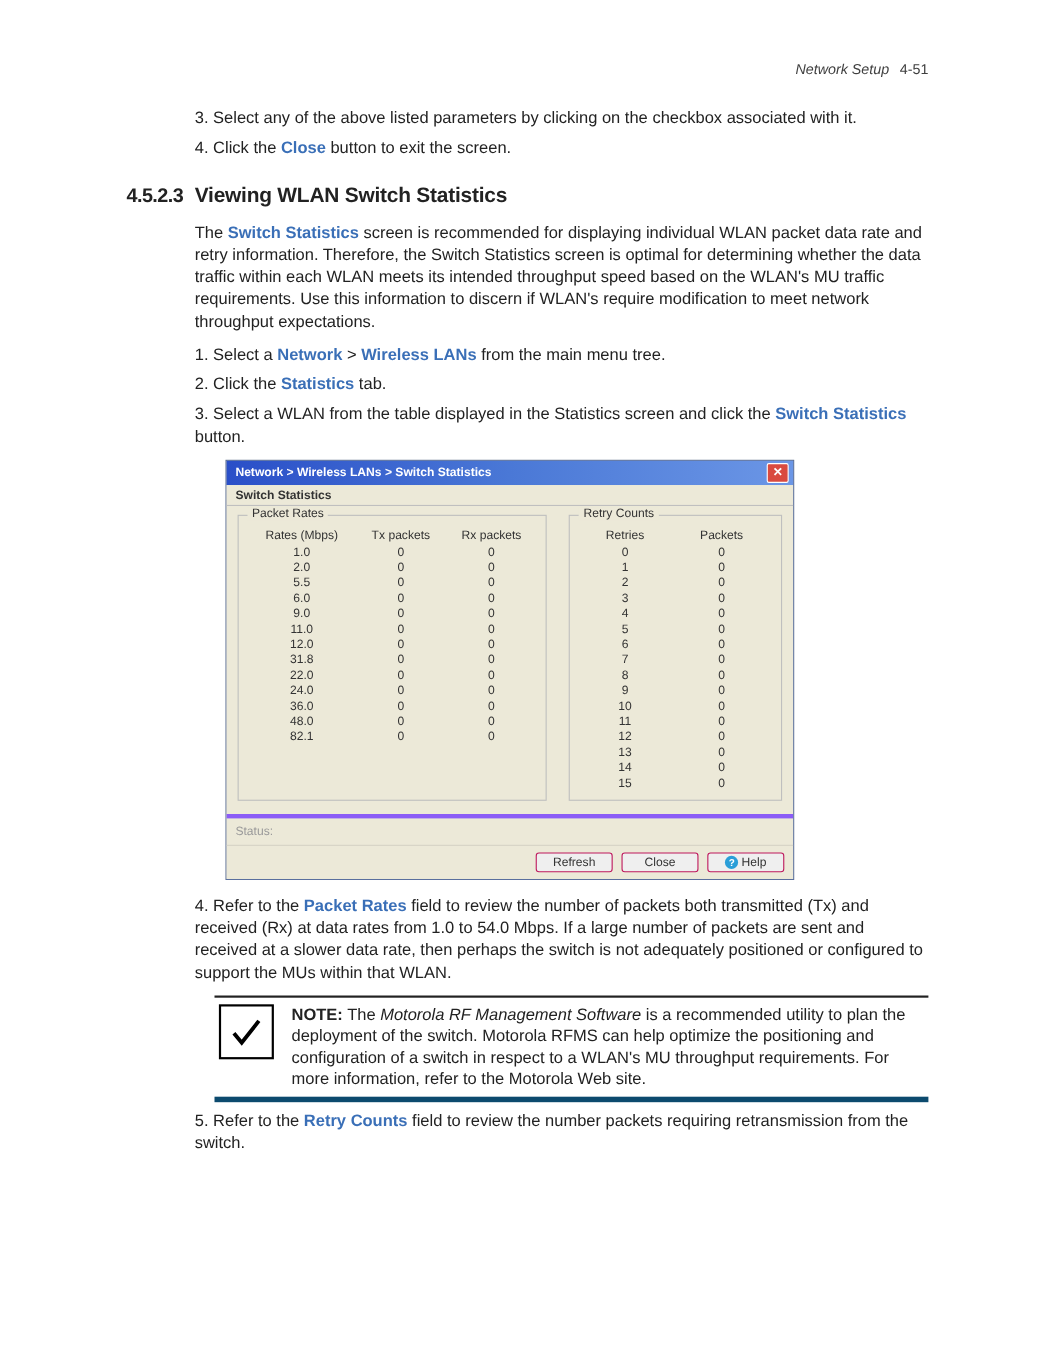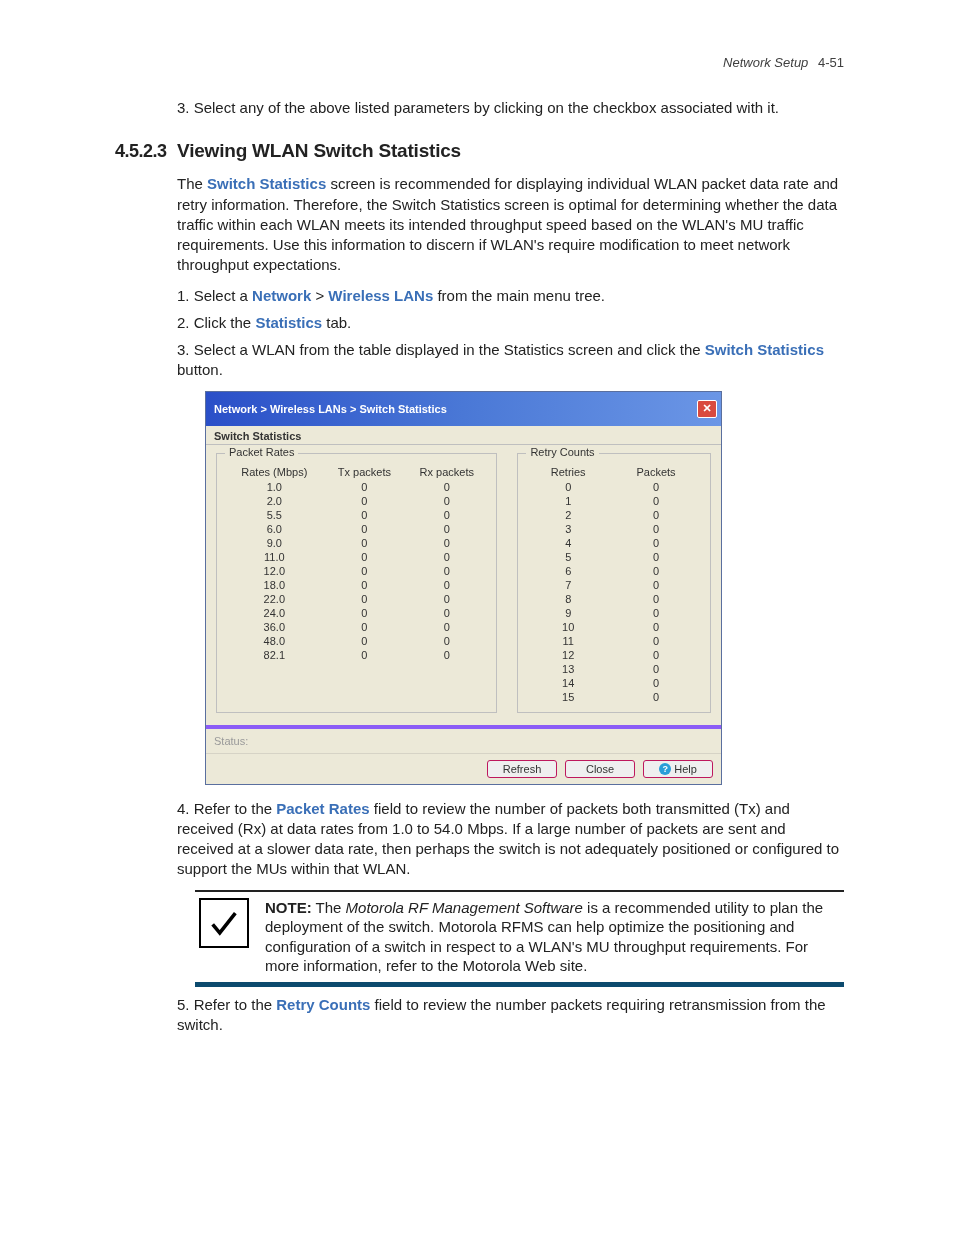--- a/index.html
+++ b/index.html
@@ -63,21 +63,21 @@
     border: 1px solid #5a6f9e;
     font-family: Tahoma, Arial, sans-serif;
     font-size: 11px;
     color: #333;
     background: #ece9d8;
   }
   .dialog-titlebar {
     display: flex;
     align-items: center;
     justify-content: space-between;
-    height: 34px;
+    height: 22px;
     padding: 0 4px 0 8px;
     color: #fff;
     font-weight: bold;
     background: linear-gradient(to right, #2a4fc8, #4a78d6 50%, #6b96e6);
   }
   .close-btn {
     width: 18px; height: 16px;
     background: #d94a3f;
     border: 1px solid #fff;
     border-radius: 2px;
@@ -204,20 +204,21 @@
 
 <div class="page">
 
   <div class="header-line">
     <span class="hdr-title">Network Setup</span>
     <span class="hdr-page">4-51</span>
   </div>
 
   <div class="body-text indent-list">
     <div class="step">3. <span>Select any of the above listed parameters by clicking on the checkbox associated with it.</span></div>
+    <div class="step">4. <span>Click the </span><span class="accent">Close</span><span> button to exit the screen.</span></div>
   </div>
 
   <div class="section-row">
     <div class="section-num">4.5.2.3</div>
     <div class="section-title">Viewing WLAN Switch Statistics</div>
   </div>
 
   <div class="body-text indent-para">
     <div class="para">
       <span>The </span><span class="accent">Switch Statistics</span><span> screen is recommended for displaying individual WLAN packet data rate and retry information. Therefore, the Switch Statistics screen is optimal for determining whether the data traffic within each WLAN meets its intended throughput speed based on the WLAN's MU traffic requirements. Use this information to discern if WLAN's require modification to meet network throughput expectations.</span>
@@ -278,21 +279,21 @@
                 <td>11.0</td>
                 <td>0</td>
                 <td>0</td>
               </tr>
               <tr>
                 <td>12.0</td>
                 <td>0</td>
                 <td>0</td>
               </tr>
               <tr>
-                <td>18.0</td>
+                <td>31.8</td>
                 <td>0</td>
                 <td>0</td>
               </tr>
               <tr>
                 <td>22.0</td>
                 <td>0</td>
                 <td>0</td>
               </tr>
               <tr>
                 <td>24.0</td>

